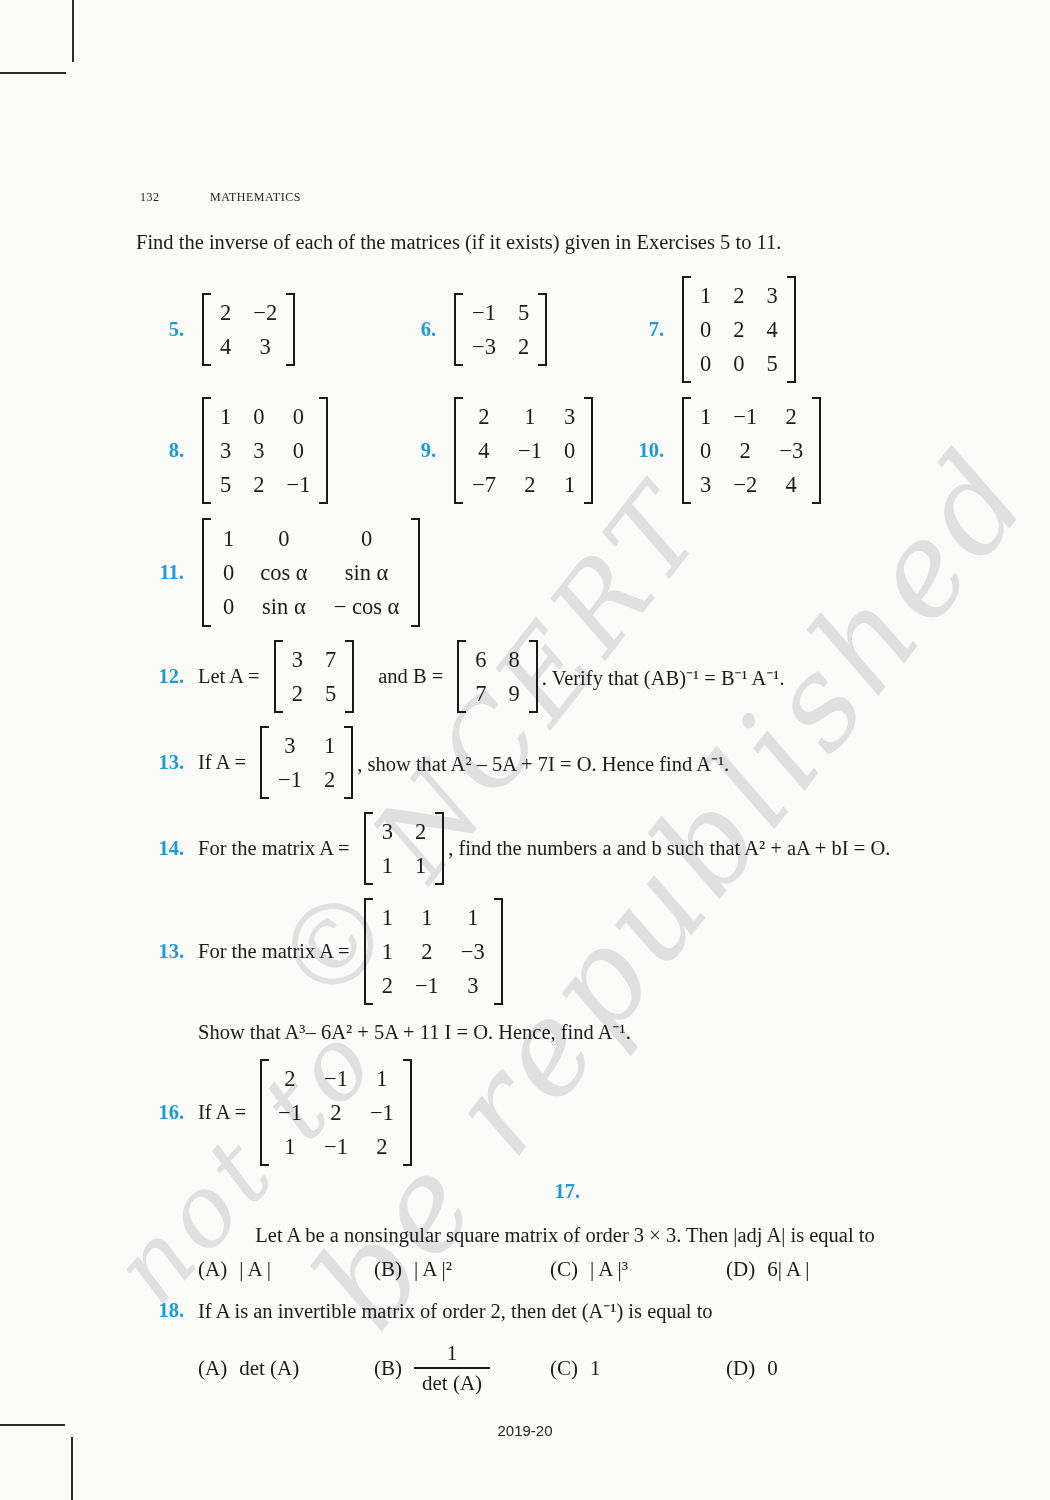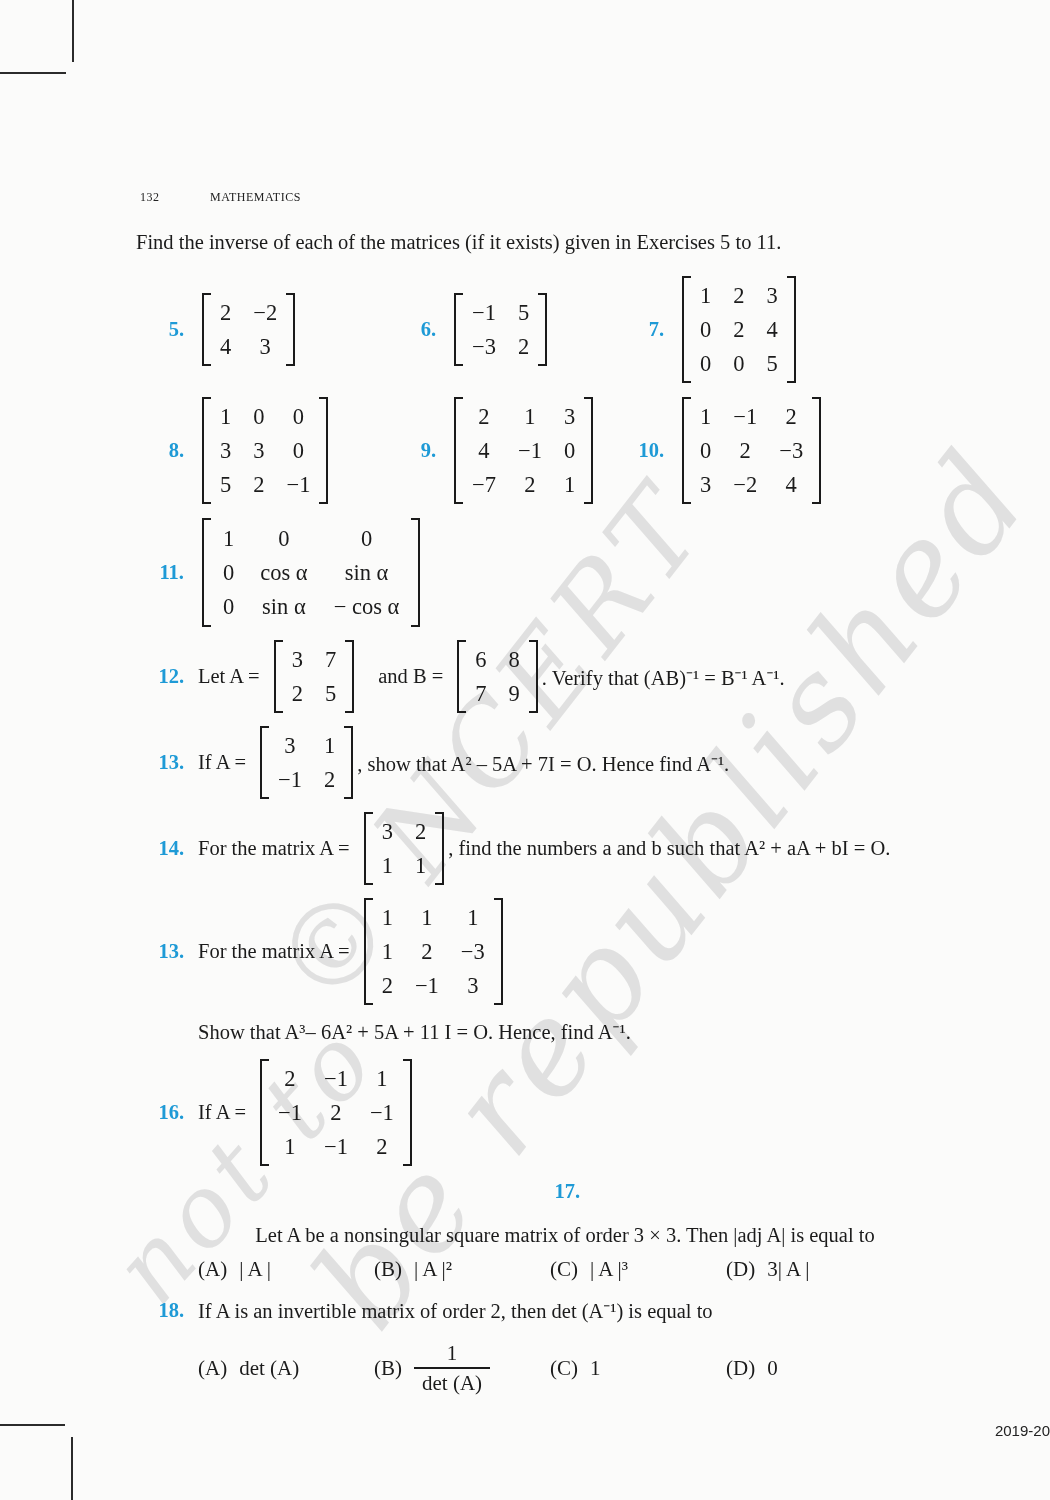--- a/index.html
+++ b/index.html
@@ -72,21 +72,21 @@
 
   .opts { display:grid; grid-template-columns:176px 176px 176px auto; align-items:center; margin:10px 0 14px 58px; font-size:21px; }
   .opt { display:flex; align-items:center; white-space:nowrap; }
   .opt .olabel { margin-right:12px; }
   .frac { display:inline-flex; flex-direction:column; align-items:center; font-size:21px; line-height:1.25; }
   .frac .fden { border-top:2px solid #1a1a1a; padding:1px 8px 0 8px; }
   .frac .fnum { padding:0 8px 1px 8px; }
 
   .footer {
     position:absolute; left:0; right:0; top:1422px;
-    text-align:right; font-size:15px; color:#222;
+    text-align:center; font-size:15px; color:#222;
     font-family:"Liberation Sans", sans-serif;
     z-index:1;
   }
 </style>
 </head>
 <body>
 
 <div class="page">
 
   <div class="crop tl-v"></div>
@@ -347,21 +347,21 @@
         <div class="opt">
             <span class="olabel">(B)</span>
             <span>| A |²</span>
           </div>
         <div class="opt">
             <span class="olabel">(C)</span>
             <span>| A |³</span>
           </div>
         <div class="opt">
             <span class="olabel">(D)</span>
-            <span>3| A |</span>
+            <span>6| A |</span>
           </div>
       </div>
     </div>
 
     <div>
       <div class="exline" style="margin-bottom:0;">
         <span class="num">18.</span>
         <span class="txt">If A is an invertible matrix of order 2, then det (A⁻¹) is equal to</span>
       </div>
       <div class="opts" style="margin-top:16px;">

